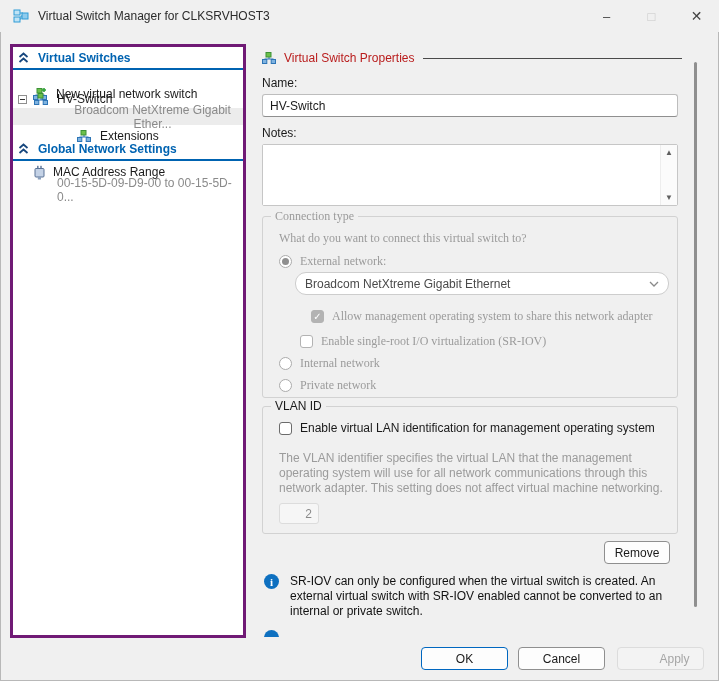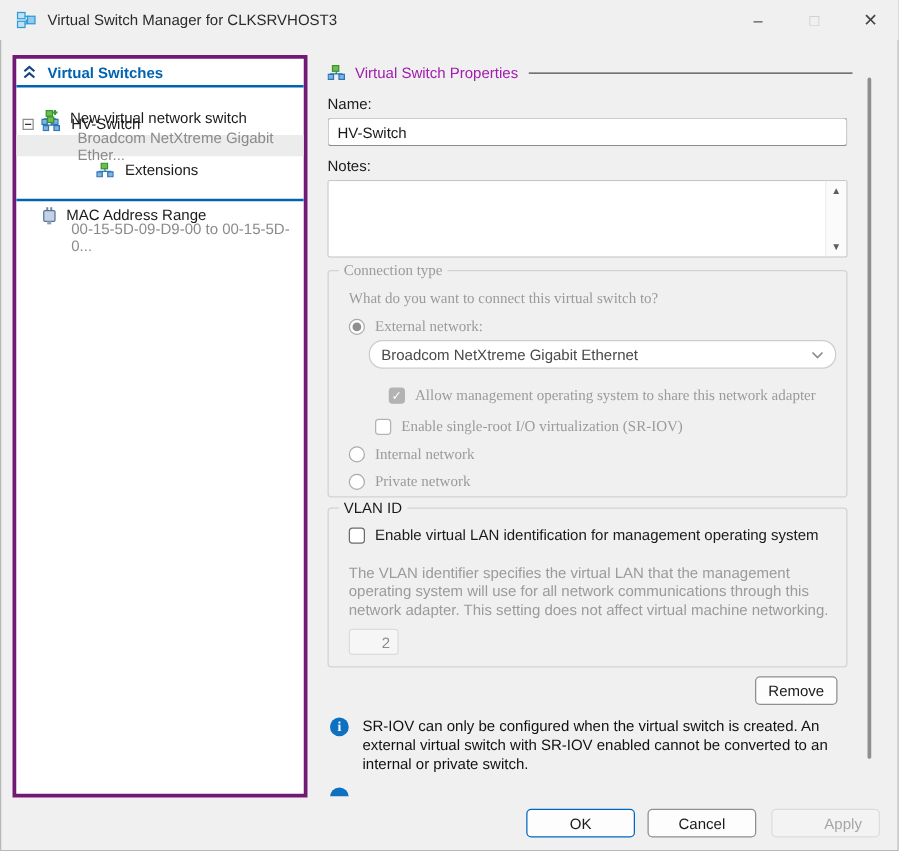--- a/index.html
+++ b/index.html
@@ -39,21 +39,21 @@
   .sw-icon { width:14px; height:12px; }
   .mac-icon { width:11px; height:15px; }
 
   
   #rightpanel { position:absolute; left:254px; top:44px; width:436px; height:593px; overflow:hidden; }
   #panel-scrollbar { position:absolute; left:694px; top:62px; width:3px; height:545px;
     background:#8f8f8f; border-radius:2px; }
 
   #prop-header { position:absolute; left:8px; top:6px; width:420px; height:16px;
     display:flex; align-items:center; }
-  #prop-header .hlabel { margin-left:8px; color:#a21caf; white-space:nowrap; }
+  #prop-header .hlabel { margin-left:8px; color:#b91c1c; white-space:nowrap; }
   #prop-header .rule { flex:1; height:1px; background:#4a4a4a; margin-left:8px; }
 
   .field-label { position:absolute; left:8px; color:#1a1a1a; }
   #name-input { position:absolute; left:8px; top:50px; width:416px; height:23px;
     border:1px solid #bdbdbd; border-bottom-color:#8f8f8f; border-radius:3px;
     background:#fff; font-family:"Liberation Sans", sans-serif; font-size:12px;
     color:#1a1a1a; padding:0 7px; }
   #notes-box { position:absolute; left:8px; top:100px; width:416px; height:62px;
     border:1px solid #c6c6c6; border-radius:2px; background:#fff; }
   #notes-input { position:absolute; left:0; top:0; width:397px; height:60px; border:none;
@@ -153,33 +153,39 @@
       <svg class="sw-icon" style="margin-left:7px;" viewBox="0 0 14 12">
         <path d="M7 4 V7 M2.5 10 V7 H11.5 V10" stroke="#2e75b6" fill="none"></path>
         <rect x="4" y="0.5" width="5" height="4.5" fill="#6cc04a" stroke="#3c9136"></rect>
         <rect x="0.5" y="7.5" width="4.3" height="4" fill="#7fb3e0" stroke="#2e75b6"></rect>
         <rect x="9.2" y="7.5" width="4.3" height="4" fill="#7fb3e0" stroke="#2e75b6"></rect>
       </svg>
       <span class="lbl" style="margin-left:9px;">HV-Switch</span>
     </div>
 
     <div class="tree-sub sel" style="top:61px;">
-      <span style="margin-left:49px;">Broadcom NetXtreme Gigabit Ether...</span>
+      <span style="margin-left:49px;text-align:center;">Broadcom NetXtreme Gigabit Ether...</span>
     </div>
 
     <div class="tree-item" style="top:80px; left:64px;">
       <svg class="sw-icon" viewBox="0 0 14 12">
         <path d="M7 4 V7 M2.5 10 V7 H11.5 V10" stroke="#2e75b6" fill="none"></path>
         <rect x="4" y="0.5" width="5" height="4.5" fill="#6cc04a" stroke="#3c9136"></rect>
         <rect x="0.5" y="7.5" width="4.3" height="4" fill="#7fb3e0" stroke="#2e75b6"></rect>
         <rect x="9.2" y="7.5" width="4.3" height="4" fill="#7fb3e0" stroke="#2e75b6"></rect>
       </svg>
       <span class="lbl" style="margin-left:9px;">Extensions</span>
     </div>
 
+    <div class="tree-header" style="top:93px;">
+      <svg class="chev" viewBox="0 0 11 12">
+        <path d="M1.5 5 L5.5 1.5 L9.5 5 M1.5 10 L5.5 6.5 L9.5 10" stroke="#17477e" stroke-width="1.8" fill="none"></path>
+      </svg>
+      <span class="hlabel">Global Network Settings</span>
+    </div>
     <div class="tree-underline" style="top:112px;"></div>
 
     <div class="tree-item" style="top:116px; left:21px;">
       <svg class="mac-icon" viewBox="0 0 11 15">
         <rect x="3" y="0.8" width="1.6" height="3.5" fill="#6d84a5"></rect>
         <rect x="6.2" y="0.8" width="1.6" height="3.5" fill="#6d84a5"></rect>
         <rect x="1" y="3.5" width="9" height="8.5" rx="1" fill="#c4d2e6" stroke="#5a7396"></rect>
         <rect x="3.8" y="12" width="3.2" height="2.5" fill="#8aa0bd"></rect>
       </svg>
       <span class="lbl" style="margin-left:8px;">MAC Address Range</span>

